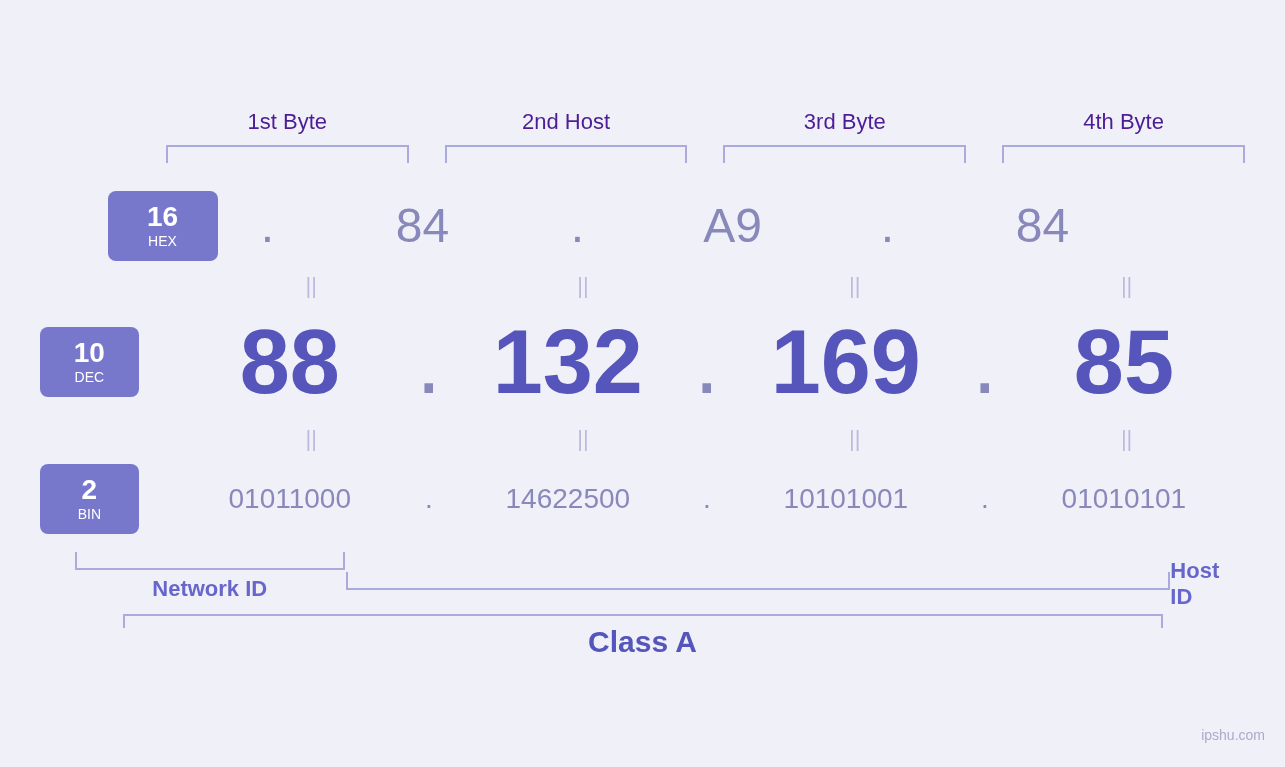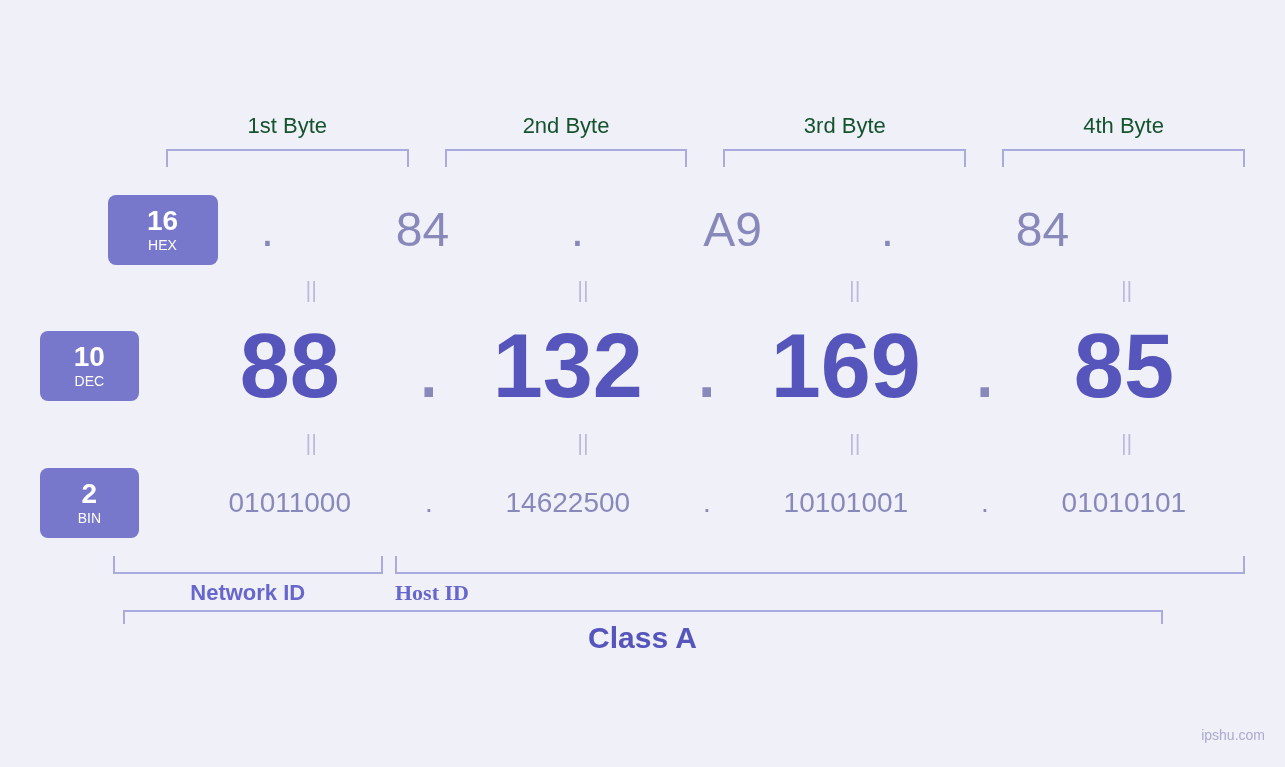--- a/index.html
+++ b/index.html
@@ -31,21 +31,21 @@
       margin-bottom: 10px;
     }
 
     .label-spacer {
       width: 140px;
     }
 
     .byte-label {
       width: 270px;
       text-align: center;
-      color: #14532d;
+      color: #4c1d95;
       font-size: 22px;
     }
 
     
     .bracket-row {
       display: flex;
       width: 100%;
       justify-content: center;
       margin-bottom: 20px;
     }
@@ -186,22 +186,22 @@
       font-size: 22px;
       font-weight: bold;
     }
 
     .dot-gap {
       width: 40px;
     }
 
     .host-id-section {
       display: flex;
-      flex-direction: column;
-      font-family: Liberation Serif, serif;
+      flex-direction: row;
+      align-items: center;
     }
 
     .host-bracket {
       width: 850px; 
       height: 18px;
       border-bottom: 2px solid #aaaadd;
       border-left: 2px solid #aaaadd;
       border-right: 2px solid #aaaadd;
     }
 
@@ -254,21 +254,21 @@
   </style>
 </head>
 <body>
 
 <div class="main-container">
 
   <div class="byte-headers">
     <div class="label-spacer"></div>
     <div class="byte-label">1st Byte</div>
     <div style="width:40px;"></div>
-    <div class="byte-label">2nd Byte</div>
+    <div class="byte-label">2nd Host</div>
     <div style="width:40px;"></div>
     <div class="byte-label">3rd Byte</div>
     <div style="width:40px;"></div>
     <div class="byte-label">4th Byte</div>
   </div>
 
   <div class="bracket-row">
     <div class="bracket-spacer"></div>
     <div class="bracket"></div>
     <div style="width:40px;"></div>

